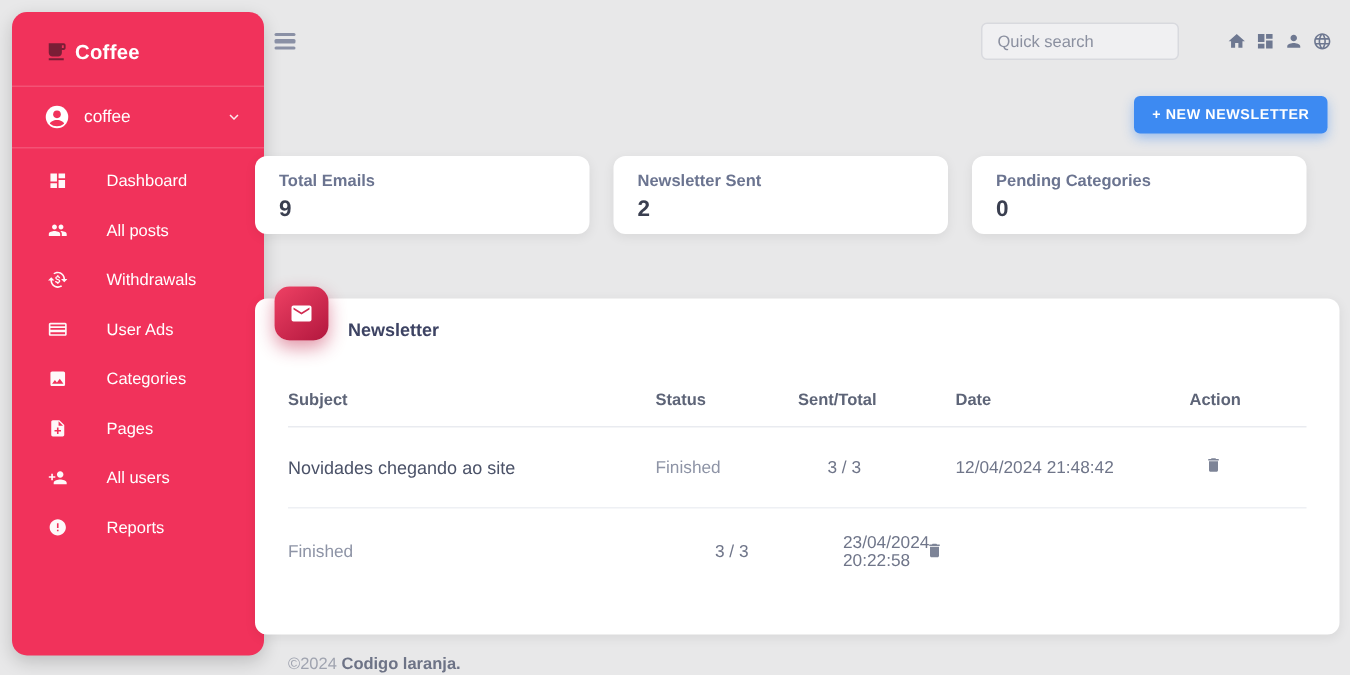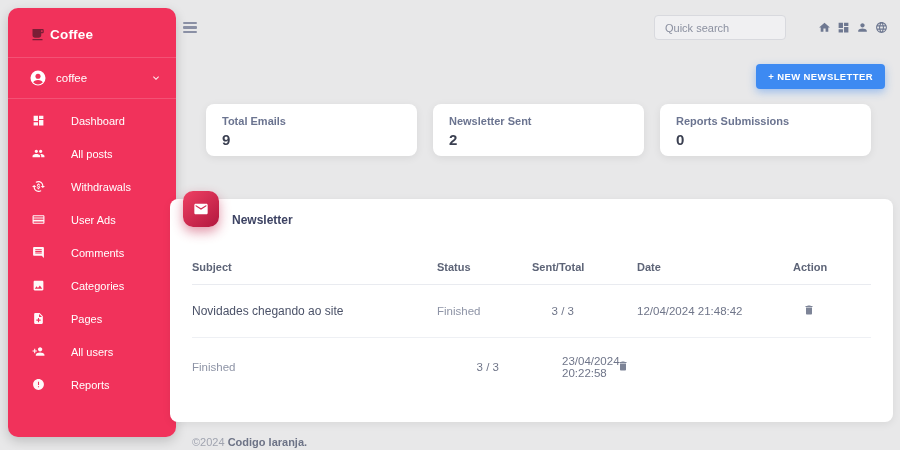--- a/index.html
+++ b/index.html
@@ -42,21 +42,21 @@
   .topbar-icons { display:flex; align-items:center; gap:6px; margin-left:32px; margin-right:5px; }
   .topbar-icons span { display:inline-flex; cursor:pointer; }
   .action-row { display:flex; justify-content:flex-end; padding:9px 8px 0 0; }
   .btn-new {
     background:#3d8af2; color:#fff; border:none; border-radius:4px;
     font-size:9.5px; font-weight:bold; letter-spacing:.4px;
     padding:7px 12px; cursor:pointer;
     box-shadow:0 3px 8px rgba(61,138,242,.45);
     font-family:"Liberation Sans","DejaVu Sans",sans-serif;
   }
-  .stats { display:flex; gap:16px; margin-top:15px; padding-right:22px;margin-left:36px; }
+  .stats { display:flex; gap:16px; margin-top:15px; padding-right:22px; }
   .stat-card {
     flex:1; background:#fff; border-radius:8px; height:52px;
     box-shadow:0 2px 8px rgba(0,0,0,.07); padding:11px 16px;
   }
   .stat-label { font-size:11px; font-weight:bold; color:#6b7490; }
   .stat-value { font-size:15px; font-weight:bold; color:#3a3f50; margin-top:4px; }
   
   .panel {
     position:relative; background:#fff; border-radius:8px;
     box-shadow:0 2px 8px rgba(0,0,0,.07);
@@ -130,26 +130,20 @@
       <span class="nav-label">Withdrawals</span>
     </div>
     <div class="nav-item">
       <svg width="13" height="13" viewBox="0 0 24 24" fill="#fff">
           <path d="M21 4H3c-1.1 0-2 .9-2 2v12c0 1.1.9 2 2 2h18c1.1 0 2-.9 2-2V6c0-1.1-.9-2-2-2zm0 4.33H3V6h18v2.33zm0 4.34H3v-2.34h18v2.34zM21 18H3v-2.33h18V18z"></path>
         </svg>
       <span class="nav-label">User Ads</span>
     </div>
     <div class="nav-item">
       <svg width="13" height="13" viewBox="0 0 24 24" fill="#fff">
-          <path d="M21.99 4c0-1.1-.89-2-1.99-2H4c-1.1 0-2 .9-2 2v12c0 1.1.9 2 2 2h14l4 4-.01-18zM18 14H6v-2h12v2zm0-3H6V9h12v2zm0-3H6V6h12v2z"></path>
-        </svg>
-      <span class="nav-label">Comments</span>
-    </div>
-    <div class="nav-item">
-      <svg width="13" height="13" viewBox="0 0 24 24" fill="#fff">
           <path d="M21 19V5c0-1.1-.9-2-2-2H5c-1.1 0-2 .9-2 2v14c0 1.1.9 2 2 2h14c1.1 0 2-.9 2-2zM8.5 13.5l2.5 3.01L14.5 12l4.5 6H5l3.5-4.5z"></path>
         </svg>
       <span class="nav-label">Categories</span>
     </div>
     <div class="nav-item">
       <svg width="13" height="13" viewBox="0 0 24 24" fill="#fff">
           <path d="M14 2H6c-1.1 0-1.99.9-1.99 2L4 20c0 1.1.89 2 1.99 2H18c1.1 0 2-.9 2-2V8l-6-6zm2 14h-3v3h-2v-3H8v-2h3v-3h2v3h3v2zm-3-7V3.5L18.5 9H13z"></path>
         </svg>
       <span class="nav-label">Pages</span>
     </div>
@@ -207,21 +201,21 @@
   <div class="stats">
     <div class="stat-card">
       <div class="stat-label">Total Emails</div>
       <div class="stat-value">9</div>
     </div>
     <div class="stat-card">
       <div class="stat-label">Newsletter Sent</div>
       <div class="stat-value">2</div>
     </div>
     <div class="stat-card">
-      <div class="stat-label">Reports Submissions</div>
+      <div class="stat-label">Pending Categories</div>
       <div class="stat-value">0</div>
     </div>
   </div>
 
   <section class="panel">
     <div class="panel-badge">
       <svg width="16" height="16" viewBox="0 0 24 24" fill="#fff">
           <path d="M20 4H4c-1.1 0-1.99.9-1.99 2L2 18c0 1.1.9 2 2 2h16c1.1 0 2-.9 2-2V6c0-1.1-.9-2-2-2zm0 4-8 5-8-5V6l8 5 8-5v2z"></path>
         </svg>
     </div>

